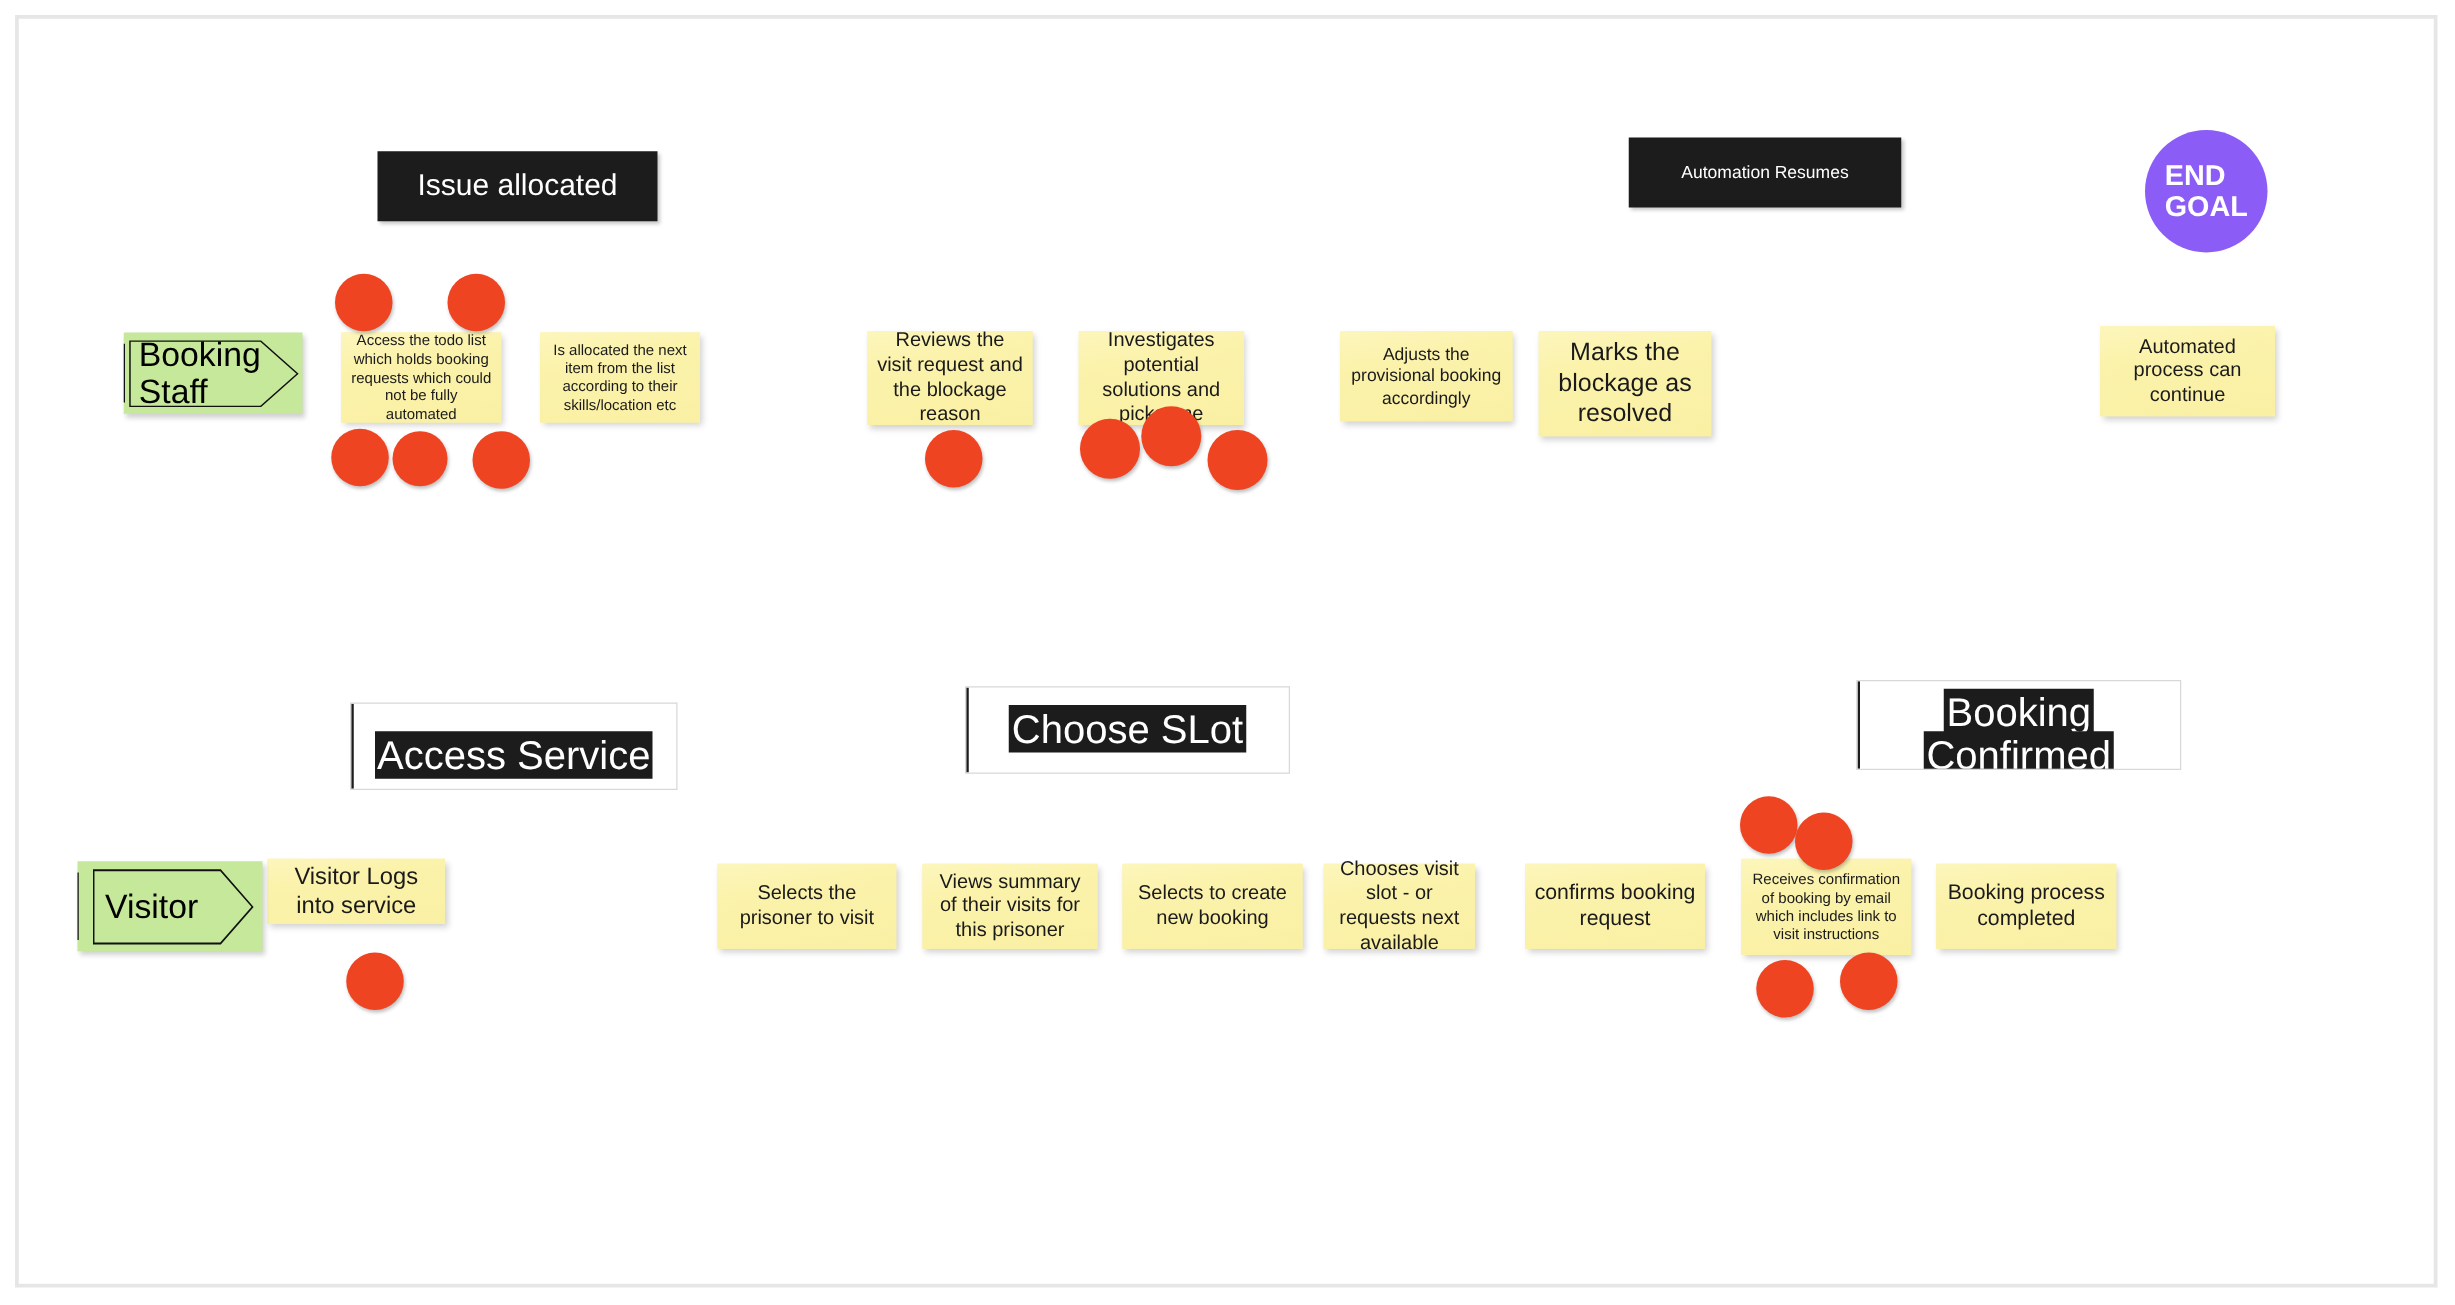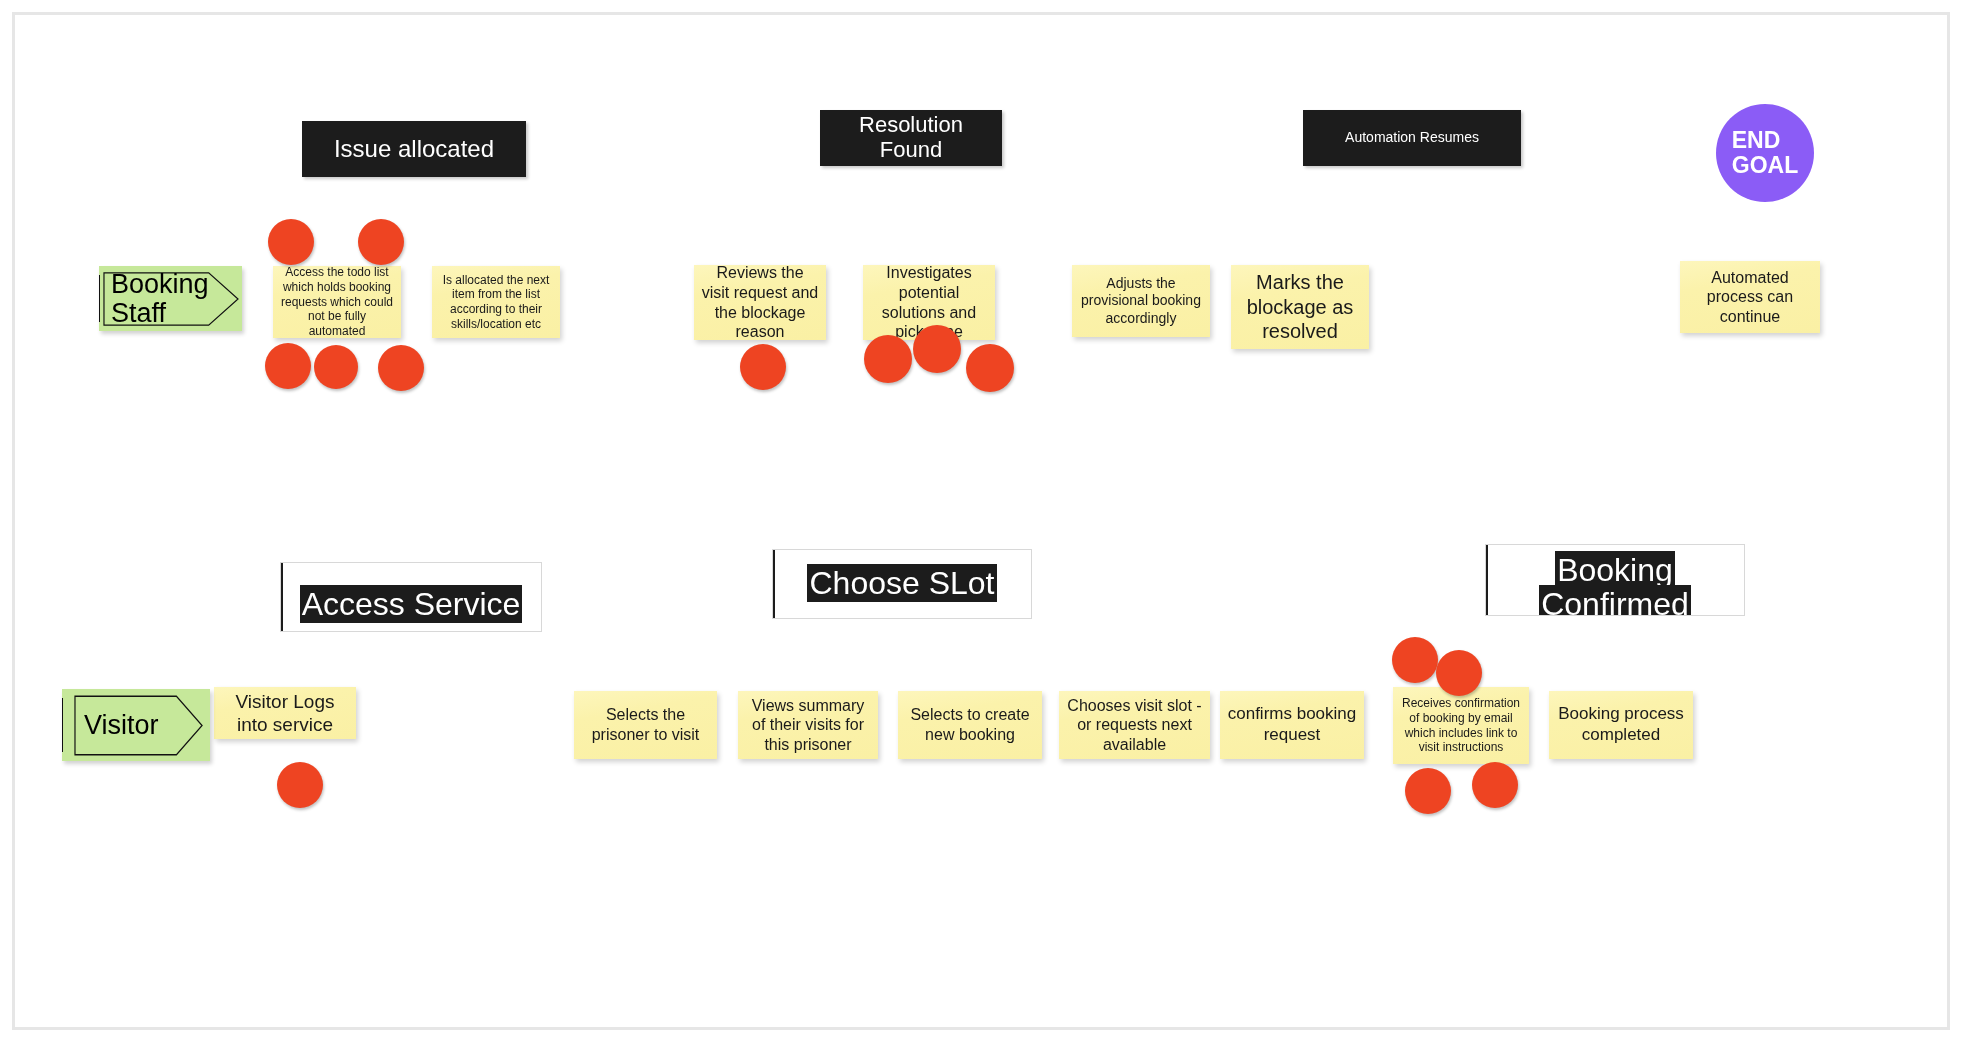--- a/index.html
+++ b/index.html
@@ -159,21 +159,20 @@
 </style>
 </head>
 <body>
 
 <div id="board">
 
   <div id="canvas-frame"></div>
 
   <div class="milestone bold" style="left:274px; top:121px; width:224px; height:56px; font-size:24px;">Issue allocated</div>
 
-  <div class="milestone" style="left:820px; top:110px; width:182px; height:56px; font-size:22px;">Resolution Found</div>
 
   <div class="milestone" style="left:1303px; top:110px; width:218px; height:56px; font-size:14px;">Automation Resumes</div>
 
   <div class="goal-circle" style="left:1716px; top:104px; width:98px; height:98px; font-size:23px;">
     <div>
       <div>END</div>
       <div>GOAL</div>
     </div>
   </div>
 
@@ -254,21 +253,21 @@
   <div class="sticky" style="left:214px; top:687px; width:142px; height:52px; font-size:19px;">Visitor Logs into service</div>
 
   <div class="dot" style="left:277px; top:762px; width:46px; height:46px;"></div>
 
   <div class="sticky" style="left:574px; top:691px; width:143px; height:68px; font-size:16px;">Selects the prisoner to visit</div>
 
   <div class="sticky" style="left:738px; top:691px; width:140px; height:68px; font-size:16px;">Views summary of their visits for this prisoner</div>
 
   <div class="sticky" style="left:898px; top:691px; width:144px; height:68px; font-size:16px;">Selects to create new booking</div>
 
-  <div class="sticky" style="left:1059px; top:691px; width:151px; height:68px; font-size:16px;">Chooses visit slot - or requests next available</div>
+  <div class="sticky" style="left:1059px; top:691px; width:121px; height:68px; font-size:16px;">Chooses visit slot - or requests next available</div>
 
   <div class="sticky" style="left:1220px; top:691px; width:144px; height:68px; font-size:17px;">confirms booking request</div>
 
   <div class="dot" style="left:1392px; top:637px; width:46px; height:46px;"></div>
   <div class="dot" style="left:1436px; top:650px; width:46px; height:46px;"></div>
 
   <div class="sticky" style="left:1393px; top:687px; width:136px; height:77px; font-size:12px;">Receives confirmation of booking by email which includes link to visit instructions</div>
 
   <div class="dot" style="left:1405px; top:768px; width:46px; height:46px;"></div>
   <div class="dot" style="left:1472px; top:762px; width:46px; height:46px;"></div>

